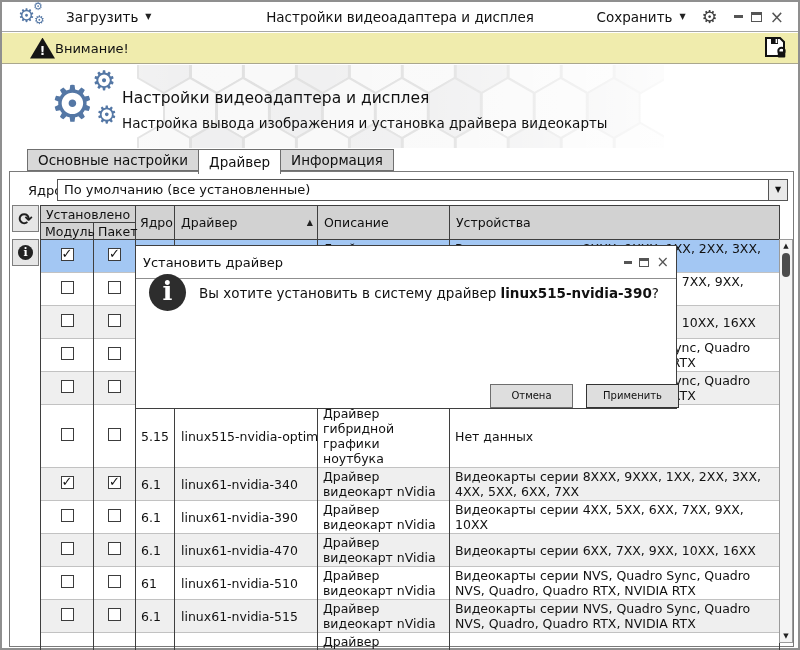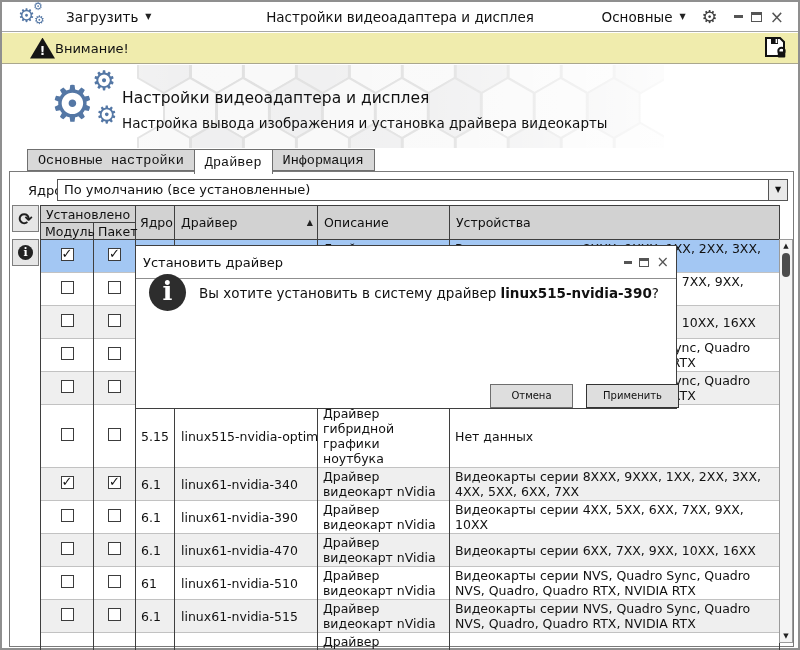--- a/index.html
+++ b/index.html
@@ -48,21 +48,21 @@
   .gears-lg .g1 { position:absolute; left:-2px; top:6px; font-size:50px; line-height:54px; }
   .gears-lg .g2 { position:absolute; left:40px; top:-6px; font-size:27px; }
   .gears-lg .g3 { position:absolute; left:44px; top:30px; font-size:24px; }
   .band-text { position:absolute; left:118px; top:24px; }
   .band-title { font-size:15.5px; font-weight:normal; color:#111; }
   .band-sub { font-size:13.5px; margin-top:8px; color:#111;text-align:right; }
 
   
   .tabs { position:absolute; left:25px; top:147px; display:flex; z-index:6; }
   .tab { height:22px; padding:0 10px; display:flex; align-items:center; font-size:13.5px;
-    background:#d8d8d8; border:1px solid #6f6f6f; margin-right:-1px;font-family:Liberation Mono, monospace; }
+    background:#d8d8d8; border:1px solid #6f6f6f; margin-right:-1px; }
   .tab.active { background:#fff; height:25px; border-bottom:none; z-index:7; }
 
   
   .frame { position:absolute; left:7px; top:169px; width:785px; height:476px;
     border:1px solid #7a7a7a; background:#fff; }
 
   .kernel-label { position:absolute; left:18px; top:11px; font-size:13px; }
   .kernel-dd { position:absolute; left:47px; top:7px; width:731px; height:22px;
     border:1px solid #555; background:#fff; }
   .kernel-dd .val { position:absolute; left:6px; top:0; line-height:20px; font-size:13px; }
@@ -128,21 +128,21 @@
       <span class="g2">⚙</span>
       <span class="g3">⚙</span>
     </div>
     <div class="tb-btn tb-load">
       <span>Загрузить</span>
       <span class="caret">▼</span>
     </div>
     <div class="tb-title">Настройки видеоадаптера и дисплея</div>
     <div class="tb-right">
       <div class="tb-btn">
-        <span>Основные</span>
+        <span>Сохранить</span>
         <span class="caret">▼</span>
       </div>
       <span class="gear-dark">⚙</span>
       <div class="wc">
         <div class="wc-min"></div>
         <div class="wc-max"></div>
         <span class="wc-close">×</span>
       </div>
     </div>
   </div>

